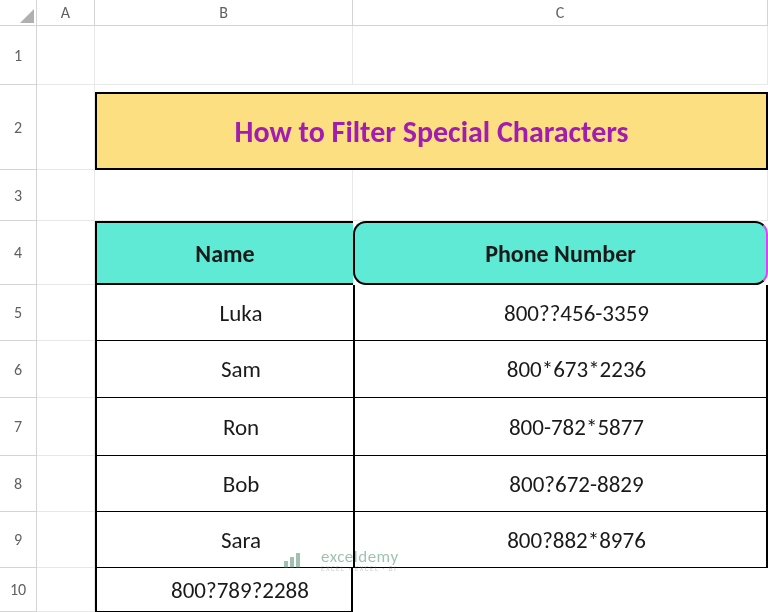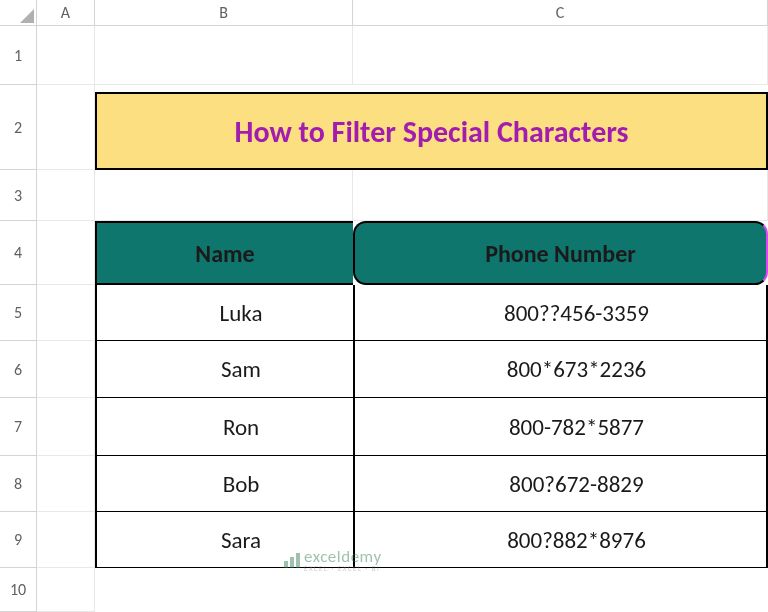--- a/index.html
+++ b/index.html
@@ -64,21 +64,21 @@
   border: 2px solid #000;
   display: flex;
   align-items: center;
   justify-content: center;
   font-size: 30px;
   font-weight: 700;
   color: #a21caf;
   margin-top: 7px;
 }
 .th {
-  background: #0f766e;
+  background: #5eead4;
   border-top: 2px solid #000;
   border-left: 2px solid #000;
   border-bottom: 2px solid #000;
   display: flex;
   align-items: center;
   justify-content: center;
   font-weight: 700;
   font-size: 24px;
   color: #1a1a1a;
 }
@@ -94,21 +94,21 @@
   color: #1a1a1a;
   padding-left: 32px;
 }
 .td-r { border-right: 2px solid #000; }
 .watermark {
   position: absolute;
   left: 282px;
   top: 548px;
   display: flex;
   align-items: center;
-  gap: 2px;
+  gap: 19px;
   opacity: 0.45;
   pointer-events: none;
 }
 .wm-icon {
   width: 20px; height: 20px;
   display: flex; align-items: center; justify-content: center;
 }
 .wm-text { display: flex; flex-direction: column; line-height: 1; }
 .wm-main { font-size: 17px; color: #2a7a4e; letter-spacing: 0.5px; }
 .wm-sub { font-size: 7px; color: #888; letter-spacing: 1.5px; }
@@ -161,20 +161,21 @@
   <div class="td">Bob</div>
   <div class="td td-r">800?672-8829</div>
 
   <div class="row-header">9</div>
   <div class="cell"></div>
   <div class="td">Sara</div>
   <div class="td td-r">800?882*8976</div>
 
   <div class="row-header">10</div>
   <div class="cell"></div>
+  <div class="td td-r">800?789?2288</div>
 </div>
 
 <div class="watermark">
   <span class="wm-icon">
     <svg width="20" height="20" viewBox="0 0 20 20">
       <rect x="2" y="11" width="4" height="7" fill="#2a7a4e"></rect>
       <rect x="8" y="7" width="4" height="11" fill="#2a7a4e"></rect>
       <rect x="14" y="3" width="4" height="15" fill="#2a7a4e"></rect>
     </svg>
   </span>

